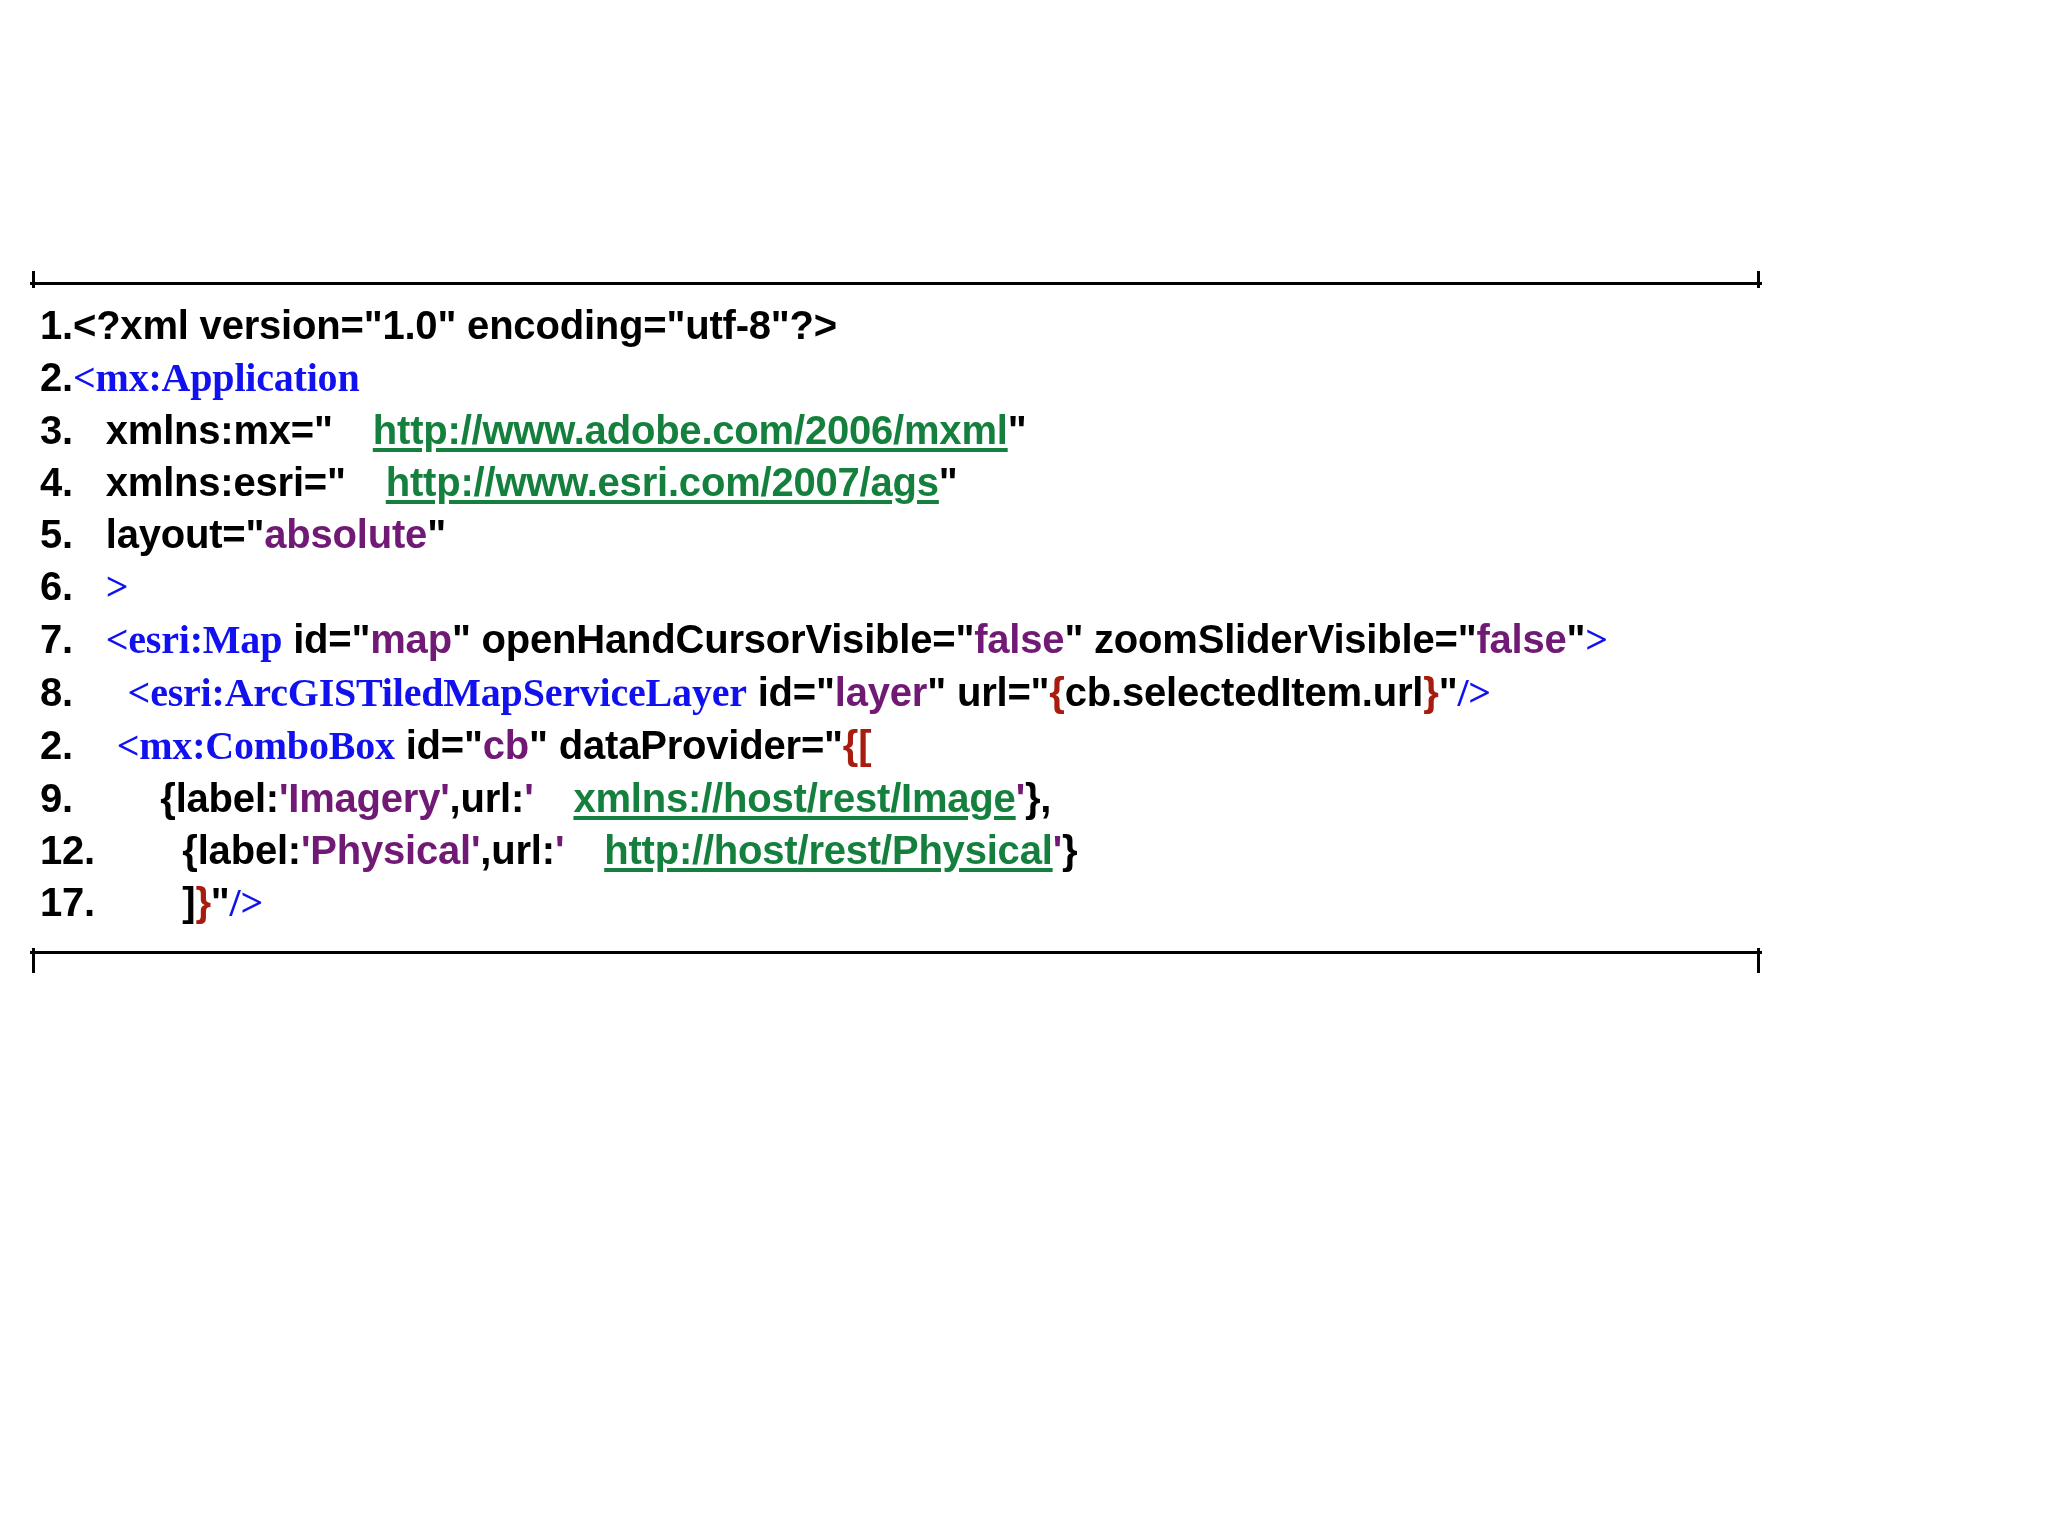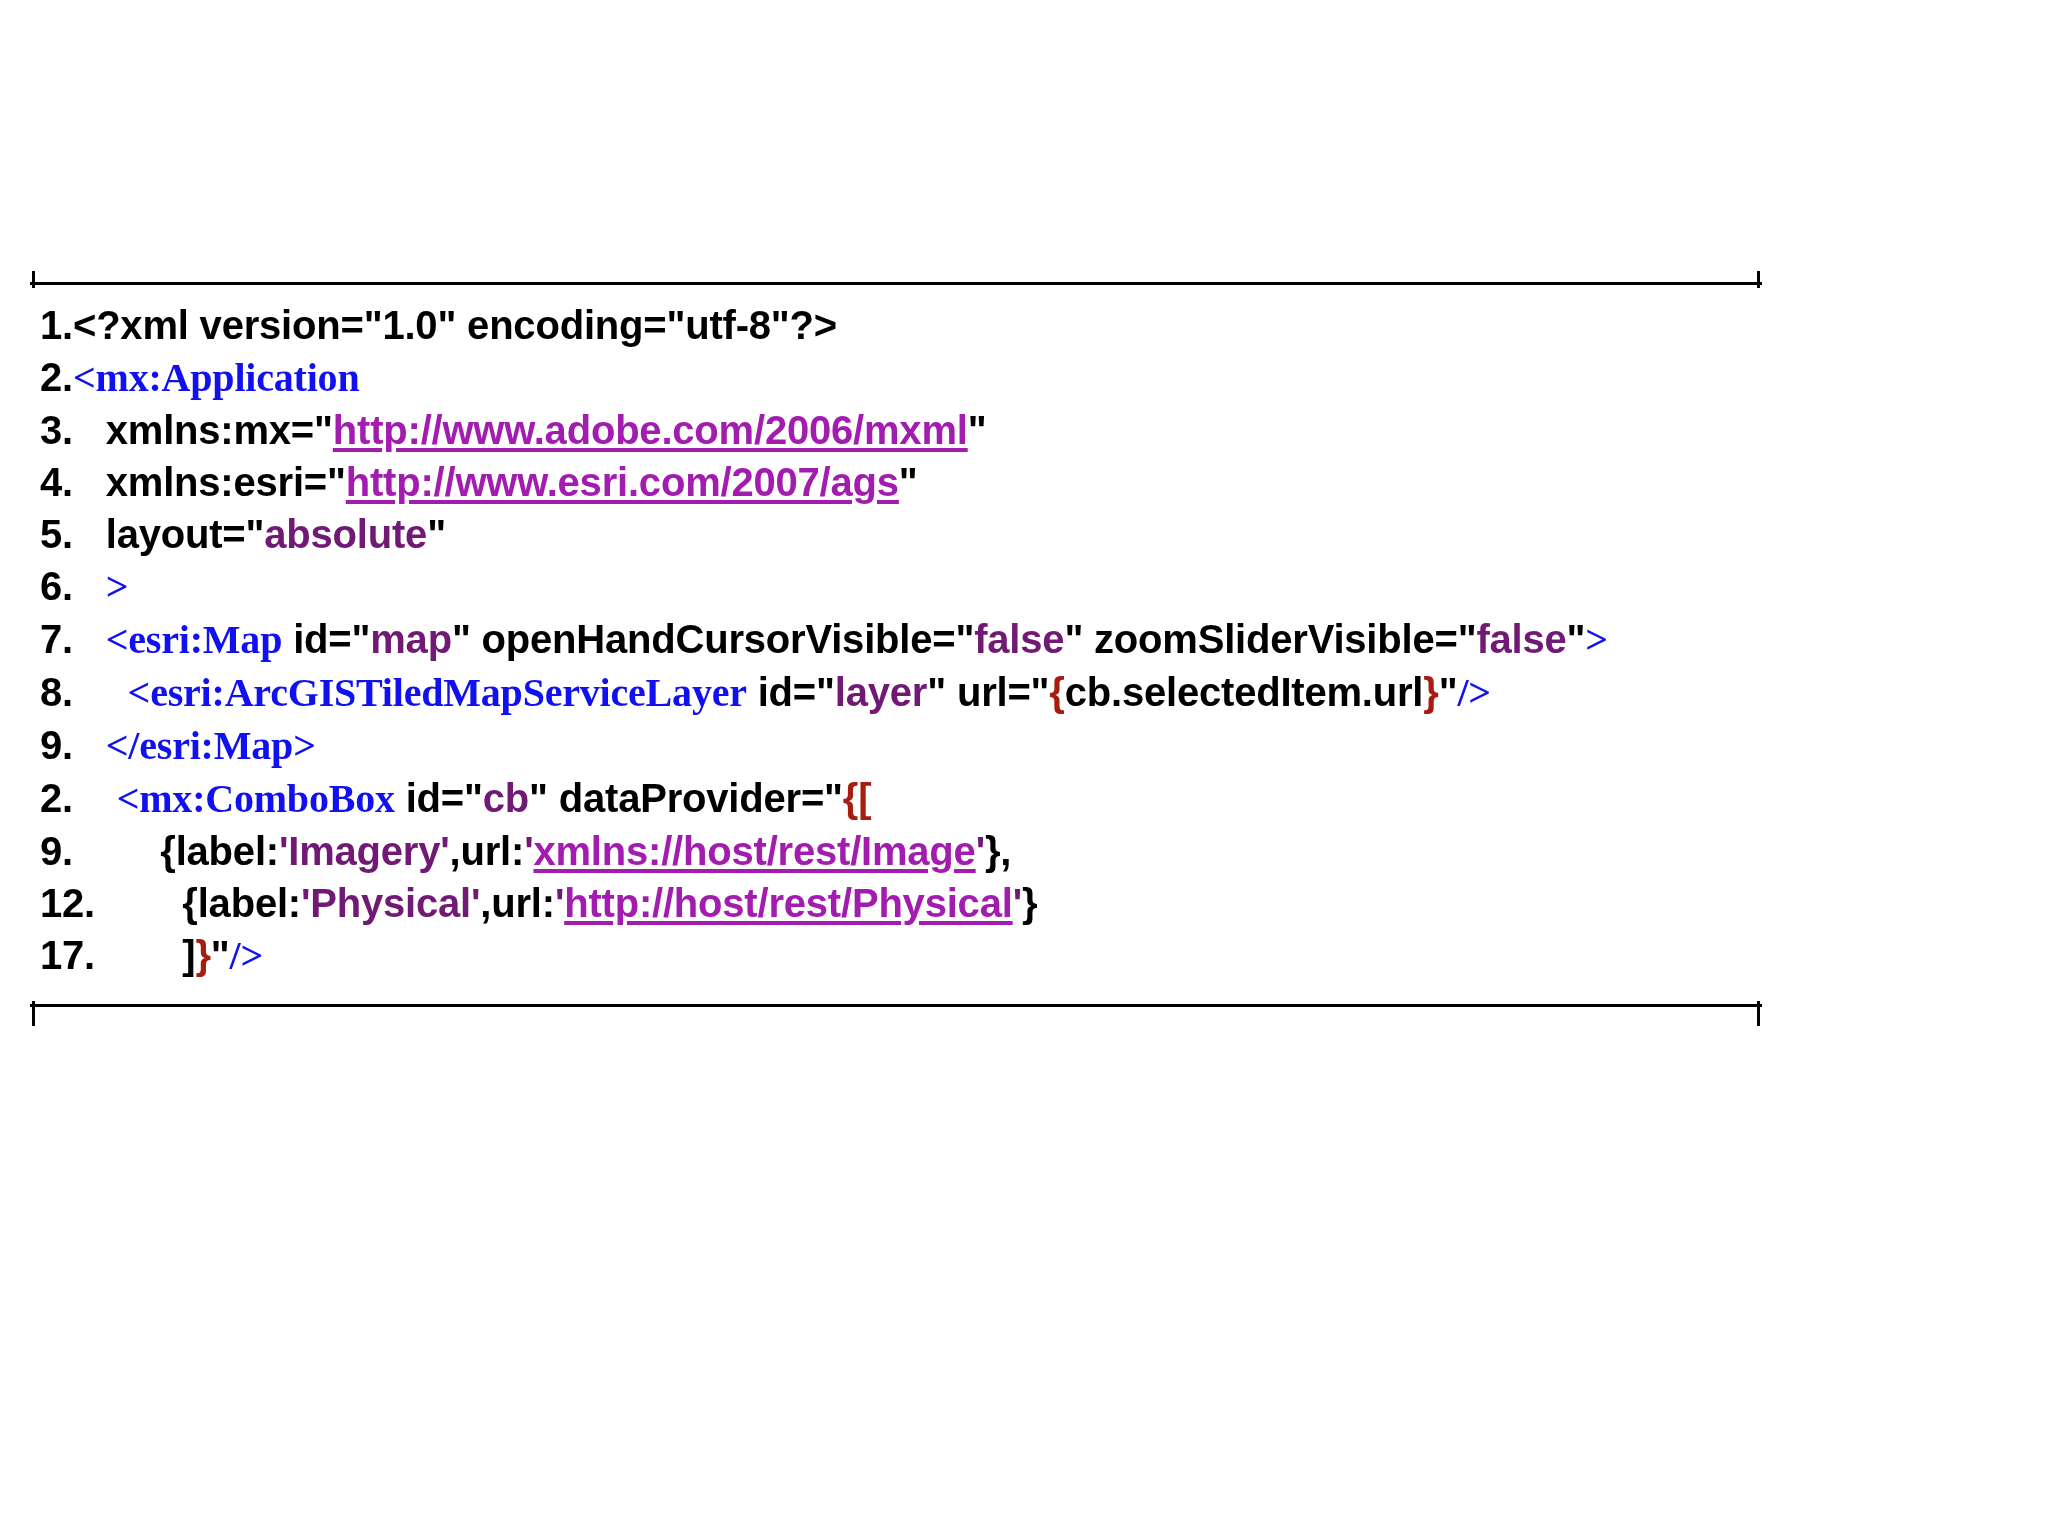--- a/index.html
+++ b/index.html
@@ -66,21 +66,21 @@
     padding-left: 8px;
   }
 
   .lineno {
     color: #000000;
   }
 
   
   .tag     { color: #1111f0; font-family: Liberation Serif, serif; }   
   .attrval { color: #701a75; }   
-  .url     { color: #a21caf; text-decoration: underline; text-decoration-thickness: 4px; text-underline-offset: 4px; }
+  .url     { color: #15803d; text-decoration: underline; text-decoration-thickness: 4px; text-underline-offset: 4px; margin-left: 40px; }
   .plain   { color: #000000; }
   .brace   { color: #a81c10; }
 </style>
 </head>
 <body>
 
 <div id="stage">
 
   <div id="code-frame">
     <div class="rule-top"></div>
@@ -92,21 +92,20 @@
 
     <div id="code-body">
         <div class="code-line"><span class="lineno">1.</span><span></span><span class="plain">&lt;?xml version="1.0" encoding="utf-8"?&gt;</span></div>
         <div class="code-line"><span class="lineno">2.</span><span></span><span class="tag">&lt;mx:Application</span></div>
         <div class="code-line"><span class="lineno">3.</span><span>   </span><span class="plain">xmlns:mx="</span><span class="url">http://www.adobe.com/2006/mxml</span><span class="plain">"</span></div>
         <div class="code-line"><span class="lineno">4.</span><span>   </span><span class="plain">xmlns:esri="</span><span class="url">http://www.esri.com/2007/ags</span><span class="plain">"</span></div>
         <div class="code-line"><span class="lineno">5.</span><span>   </span><span class="plain">layout="</span><span class="attrval">absolute</span><span class="plain">"</span></div>
         <div class="code-line"><span class="lineno">6.</span><span>   </span><span class="tag">&gt;</span></div>
         <div class="code-line"><span class="lineno">7.</span><span>   </span><span class="tag">&lt;esri:Map</span><span class="plain"> id="</span><span class="attrval">map</span><span class="plain">" openHandCursorVisible="</span><span class="attrval">false</span><span class="plain">" zoomSliderVisible="</span><span class="attrval">false</span><span class="plain">"</span><span class="tag">&gt;</span></div>
         <div class="code-line"><span class="lineno">8.</span><span>     </span><span class="tag">&lt;esri:ArcGISTiledMapServiceLayer</span><span class="plain"> id="</span><span class="attrval">layer</span><span class="plain">" url="</span><span class="brace">{</span><span class="plain">cb.selectedItem.url</span><span class="brace">}</span><span class="plain">"</span><span class="tag">/&gt;</span></div>
-        <div class="code-line"><span class="lineno">9.</span><span>   </span><span class="tag">&lt;/esri:Map&gt;</span></div>
         <div class="code-line"><span class="lineno">2.</span><span>    </span><span class="tag">&lt;mx:ComboBox</span><span class="plain"> id="</span><span class="attrval">cb</span><span class="plain">" dataProvider="</span><span class="brace">{[</span></div>
         <div class="code-line"><span class="lineno">9.</span><span>        </span><span class="plain">{label:</span><span class="attrval">'Imagery'</span><span class="plain">,url:</span><span class="attrval">'</span><span class="url">xmlns://host/rest/Image</span><span class="attrval">'</span><span class="plain">},</span></div>
         <div class="code-line"><span class="lineno">12.</span><span>        </span><span class="plain">{label:</span><span class="attrval">'Physical'</span><span class="plain">,url:</span><span class="attrval">'</span><span class="url">http://host/rest/Physical</span><span class="attrval">'</span><span class="plain">}</span></div>
         <div class="code-line"><span class="lineno">17.</span><span>        </span><span class="plain">]</span><span class="brace">}</span><span class="plain">"</span><span class="tag">/&gt;</span></div>
       </div>
   </div>
 
 </div>
 
 </body></html>

